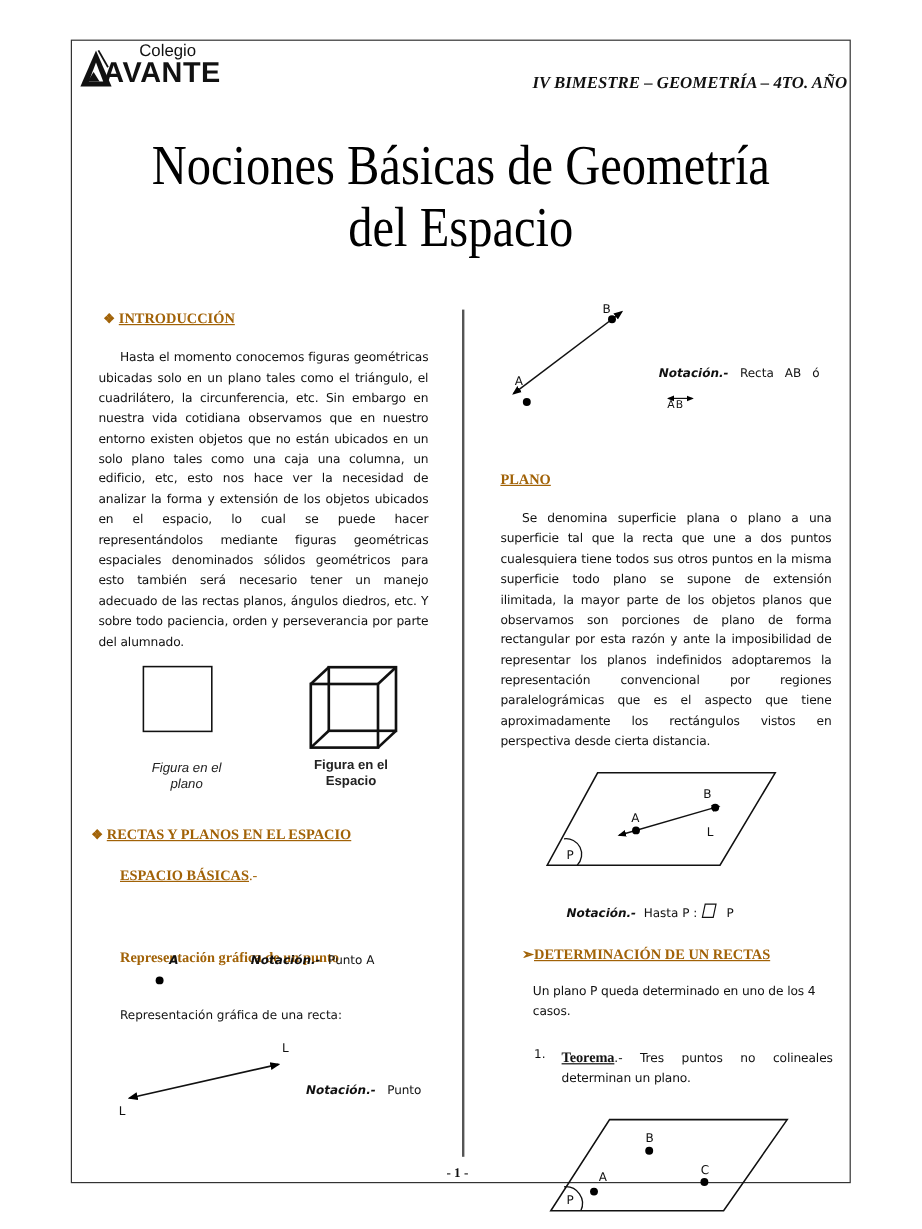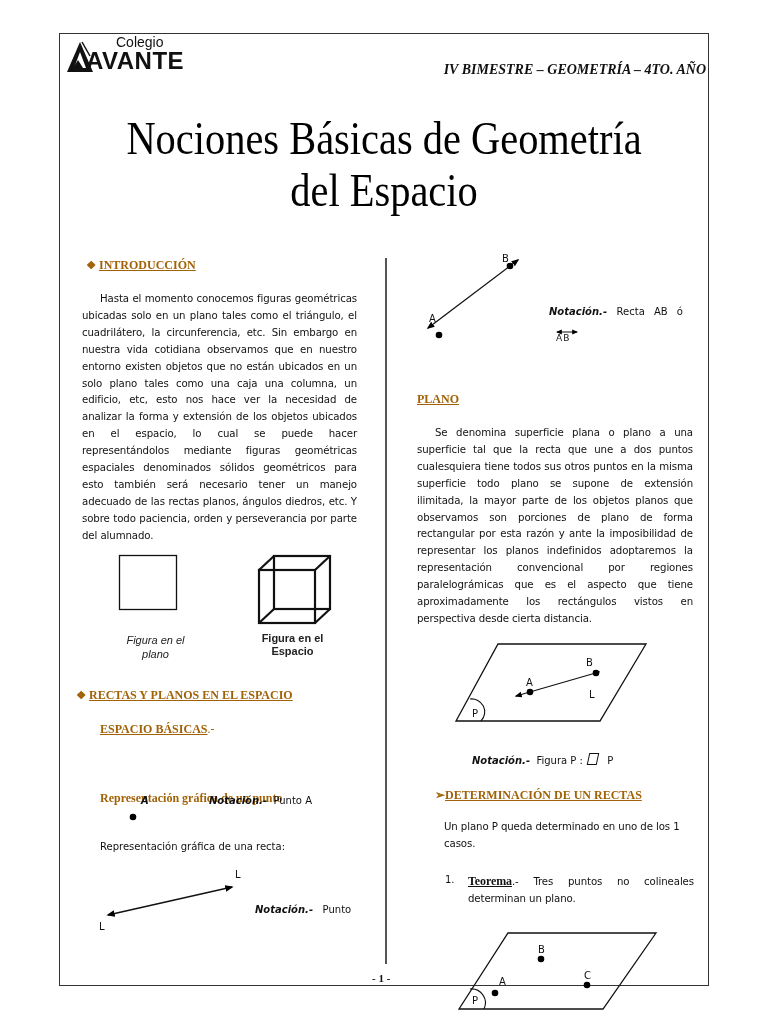--- a/index.html
+++ b/index.html
@@ -176,30 +176,30 @@
   <line x1="61" y1="53" x2="144" y2="29" stroke="#111" stroke-width="1.2" marker-start="url(#arr)" marker-end="url(#arr)"></line>
   <circle cx="75" cy="49" r="3.3" fill="#000"></circle>
   <circle cx="141" cy="30" r="3.3" fill="#000"></circle>
 </svg>
 <div class="small" style="left:526px; top:677px;">A</div>
 <div class="small" style="left:586px; top:657px;">B</div>
 <div class="small" style="left:589px; top:689px;">L</div>
 <div class="small" style="left:472px; top:708px;">P</div>
 
 <div class="small" style="left:472px; top:753px;">
-  <span class="nota">Notación.-</span>&nbsp; <span>Figura P :</span>
+  <span class="nota">Notación.-</span>&nbsp; <span>Hasta P :</span>
   <span style="display:inline-block; width:8px; height:10px; border:1px solid #111; transform:skewX(-12deg); margin:0 6px -1px 2px;"></span>
   <span>P</span>
 </div>
 
 <div class="sec-head" style="left:420px; top:788px;">
   <span style="display:inline-block; width:25px;">➢</span><span class="u">DETERMINACIÓN DE UN RECTAS</span>
 </div>
 
-<div class="para" style="left:444px; top:819px; width:250px; text-align:left;">Un plano P queda determinado en uno de los 1 casos.</div>
+<div class="para" style="left:444px; top:819px; width:250px; text-align:left;">Un plano P queda determinado en uno de los 4 casos.</div>
 
 <div class="small" style="left:445px; top:874px;">1.</div>
 <div class="para" style="left:468px; top:873px; width:226px;">
   <span style="font-family:'Liberation Serif',serif; font-weight:bold; text-decoration:underline; font-size:12px;">Teorema</span><span>.- Tres puntos no colineales determinan un plano.</span>
 </div>
 
 <svg style="left:458px; top:932px;" width="200" height="92">
   <polygon points="50,1 198,1 145,77 1,77" fill="none" stroke="#111" stroke-width="1.3"></polygon>
   <path d="M 12,57 A 14 14 0 0 1 26,77" fill="none" stroke="#111" stroke-width="1.1"></path>
   <circle cx="83" cy="27" r="3.3" fill="#000"></circle>

